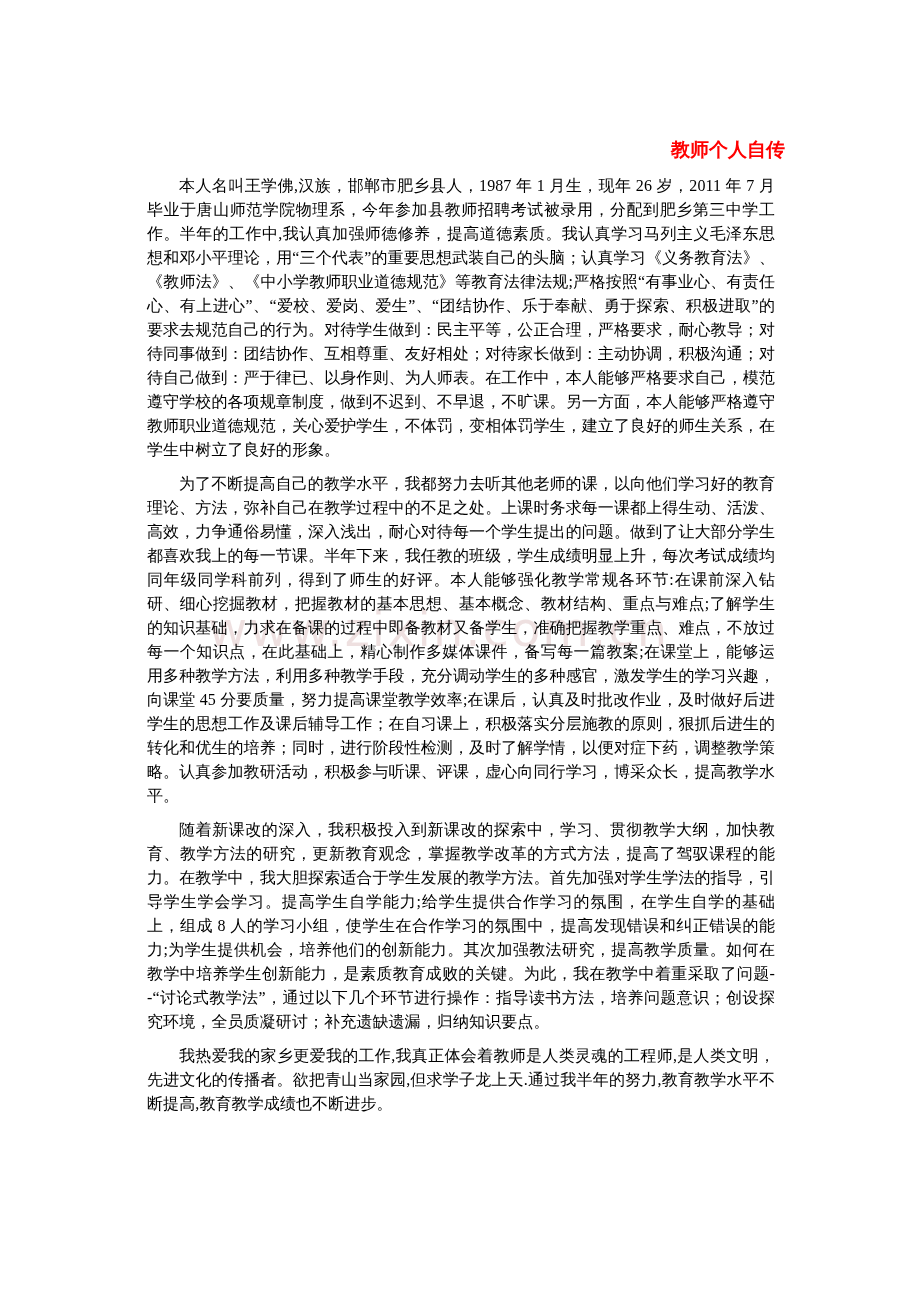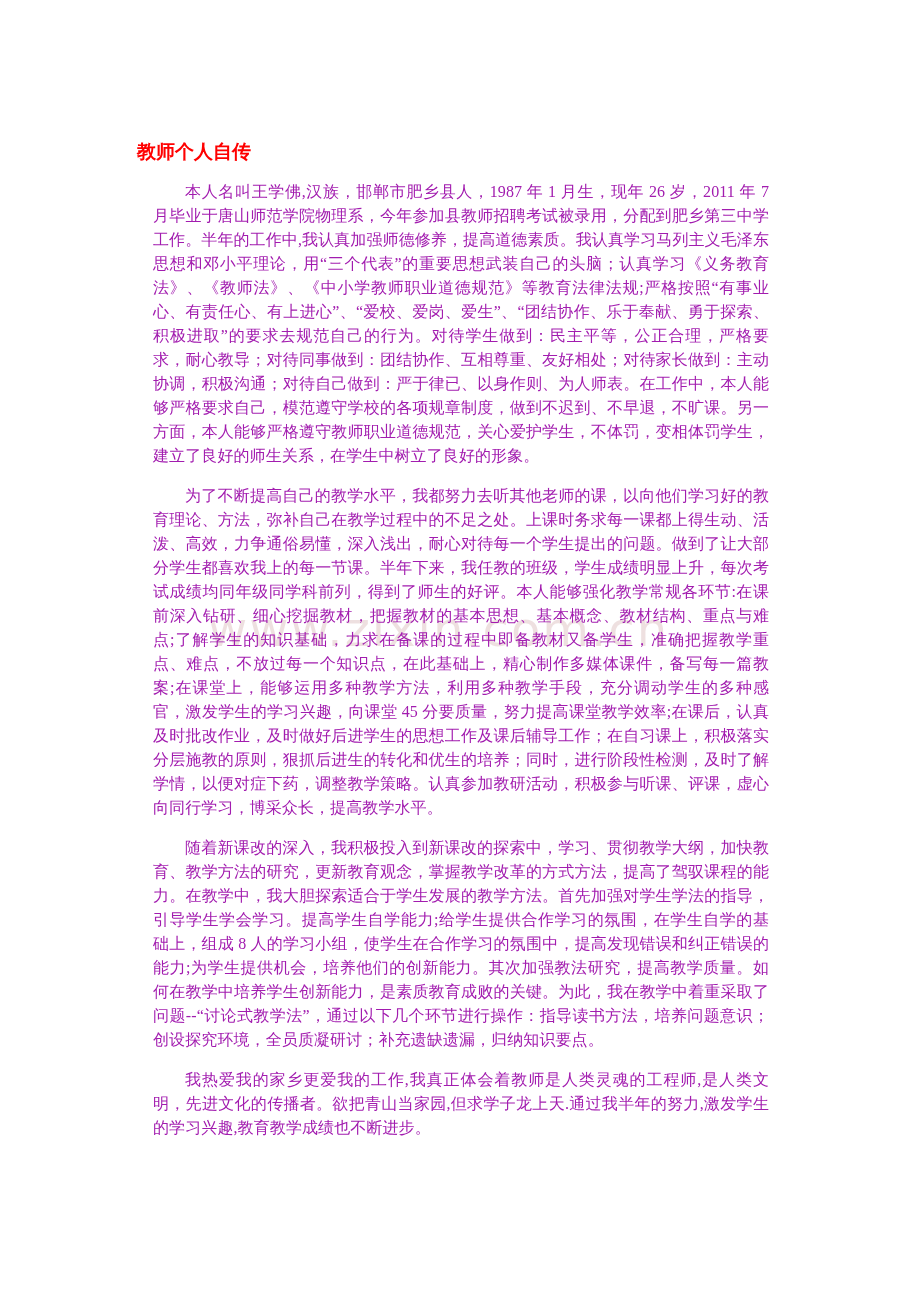--- a/index.html
+++ b/index.html
@@ -33,29 +33,29 @@
     left: 137px;
     top: 139px;
     width: 648px;
     z-index: 1;
   }
   .doc-title {
     margin: 0;
     font-size: 19px;
     line-height: 25px;
     font-weight: 700;
-    text-align: left;
+    text-align: right;
     color: #ff0000;
-    font-family: Liberation Serif, serif;
+    font-family: Liberation Mono, monospace;
   }
   .para {
-    margin: 16px;
+    margin: 10px;
     font-size: 16px;
     line-height: 24px;
-    color: #a21caf;
+    color: #000000;
     text-align: justify;
     text-justify: inter-character;
     text-indent: 2em;
     letter-spacing: 0.1px;
   }
 </style>
 </head>
 <body>
 
 <div class="page">
@@ -63,15 +63,15 @@
 
   <div class="content">
     <h1 class="doc-title">教师个人自传</h1>
 
     <p class="para">本人名叫王学佛,汉族，邯郸市肥乡县人，1987 年 1 月生，现年 26 岁，2011 年 7 月毕业于唐山师范学院物理系，今年参加县教师招聘考试被录用，分配到肥乡第三中学工作。半年的工作中,我认真加强师德修养，提高道德素质。我认真学习马列主义毛泽东思想和邓小平理论，用“三个代表”的重要思想武装自己的头脑；认真学习《义务教育法》、《教师法》、《中小学教师职业道德规范》等教育法律法规;严格按照“有事业心、有责任心、有上进心”、“爱校、爱岗、爱生”、“团结协作、乐于奉献、勇于探索、积极进取”的要求去规范自己的行为。对待学生做到：民主平等，公正合理，严格要求，耐心教导；对待同事做到：团结协作、互相尊重、友好相处；对待家长做到：主动协调，积极沟通；对待自己做到：严于律已、以身作则、为人师表。在工作中，本人能够严格要求自己，模范遵守学校的各项规章制度，做到不迟到、不早退，不旷课。另一方面，本人能够严格遵守教师职业道德规范，关心爱护学生，不体罚，变相体罚学生，建立了良好的师生关系，在学生中树立了良好的形象。</p>
 
     <p class="para">为了不断提高自己的教学水平，我都努力去听其他老师的课，以向他们学习好的教育理论、方法，弥补自己在教学过程中的不足之处。上课时务求每一课都上得生动、活泼、高效，力争通俗易懂，深入浅出，耐心对待每一个学生提出的问题。做到了让大部分学生都喜欢我上的每一节课。半年下来，我任教的班级，学生成绩明显上升，每次考试成绩均同年级同学科前列，得到了师生的好评。本人能够强化教学常规各环节:在课前深入钻研、细心挖掘教材，把握教材的基本思想、基本概念、教材结构、重点与难点;了解学生的知识基础，力求在备课的过程中即备教材又备学生，准确把握教学重点、难点，不放过每一个知识点，在此基础上，精心制作多媒体课件，备写每一篇教案;在课堂上，能够运用多种教学方法，利用多种教学手段，充分调动学生的多种感官，激发学生的学习兴趣，向课堂 45 分要质量，努力提高课堂教学效率;在课后，认真及时批改作业，及时做好后进学生的思想工作及课后辅导工作；在自习课上，积极落实分层施教的原则，狠抓后进生的转化和优生的培养；同时，进行阶段性检测，及时了解学情，以便对症下药，调整教学策略。认真参加教研活动，积极参与听课、评课，虚心向同行学习，博采众长，提高教学水平。</p>
 
     <p class="para">随着新课改的深入，我积极投入到新课改的探索中，学习、贯彻教学大纲，加快教育、教学方法的研究，更新教育观念，掌握教学改革的方式方法，提高了驾驭课程的能力。在教学中，我大胆探索适合于学生发展的教学方法。首先加强对学生学法的指导，引导学生学会学习。提高学生自学能力;给学生提供合作学习的氛围，在学生自学的基础上，组成 8 人的学习小组，使学生在合作学习的氛围中，提高发现错误和纠正错误的能力;为学生提供机会，培养他们的创新能力。其次加强教法研究，提高教学质量。如何在教学中培养学生创新能力，是素质教育成败的关键。为此，我在教学中着重采取了问题--“讨论式教学法”，通过以下几个环节进行操作：指导读书方法，培养问题意识；创设探究环境，全员质凝研讨；补充遗缺遗漏，归纳知识要点。</p>
 
-    <p class="para">我热爱我的家乡更爱我的工作,我真正体会着教师是人类灵魂的工程师,是人类文明，先进文化的传播者。欲把青山当家园,但求学子龙上天.通过我半年的努力,激发学生的学习兴趣,教育教学成绩也不断进步。</p>
+    <p class="para">我热爱我的家乡更爱我的工作,我真正体会着教师是人类灵魂的工程师,是人类文明，先进文化的传播者。欲把青山当家园,但求学子龙上天.通过我半年的努力,教育教学水平不断提高,教育教学成绩也不断进步。</p>
   </div>
 </div>
 
 </body></html>

